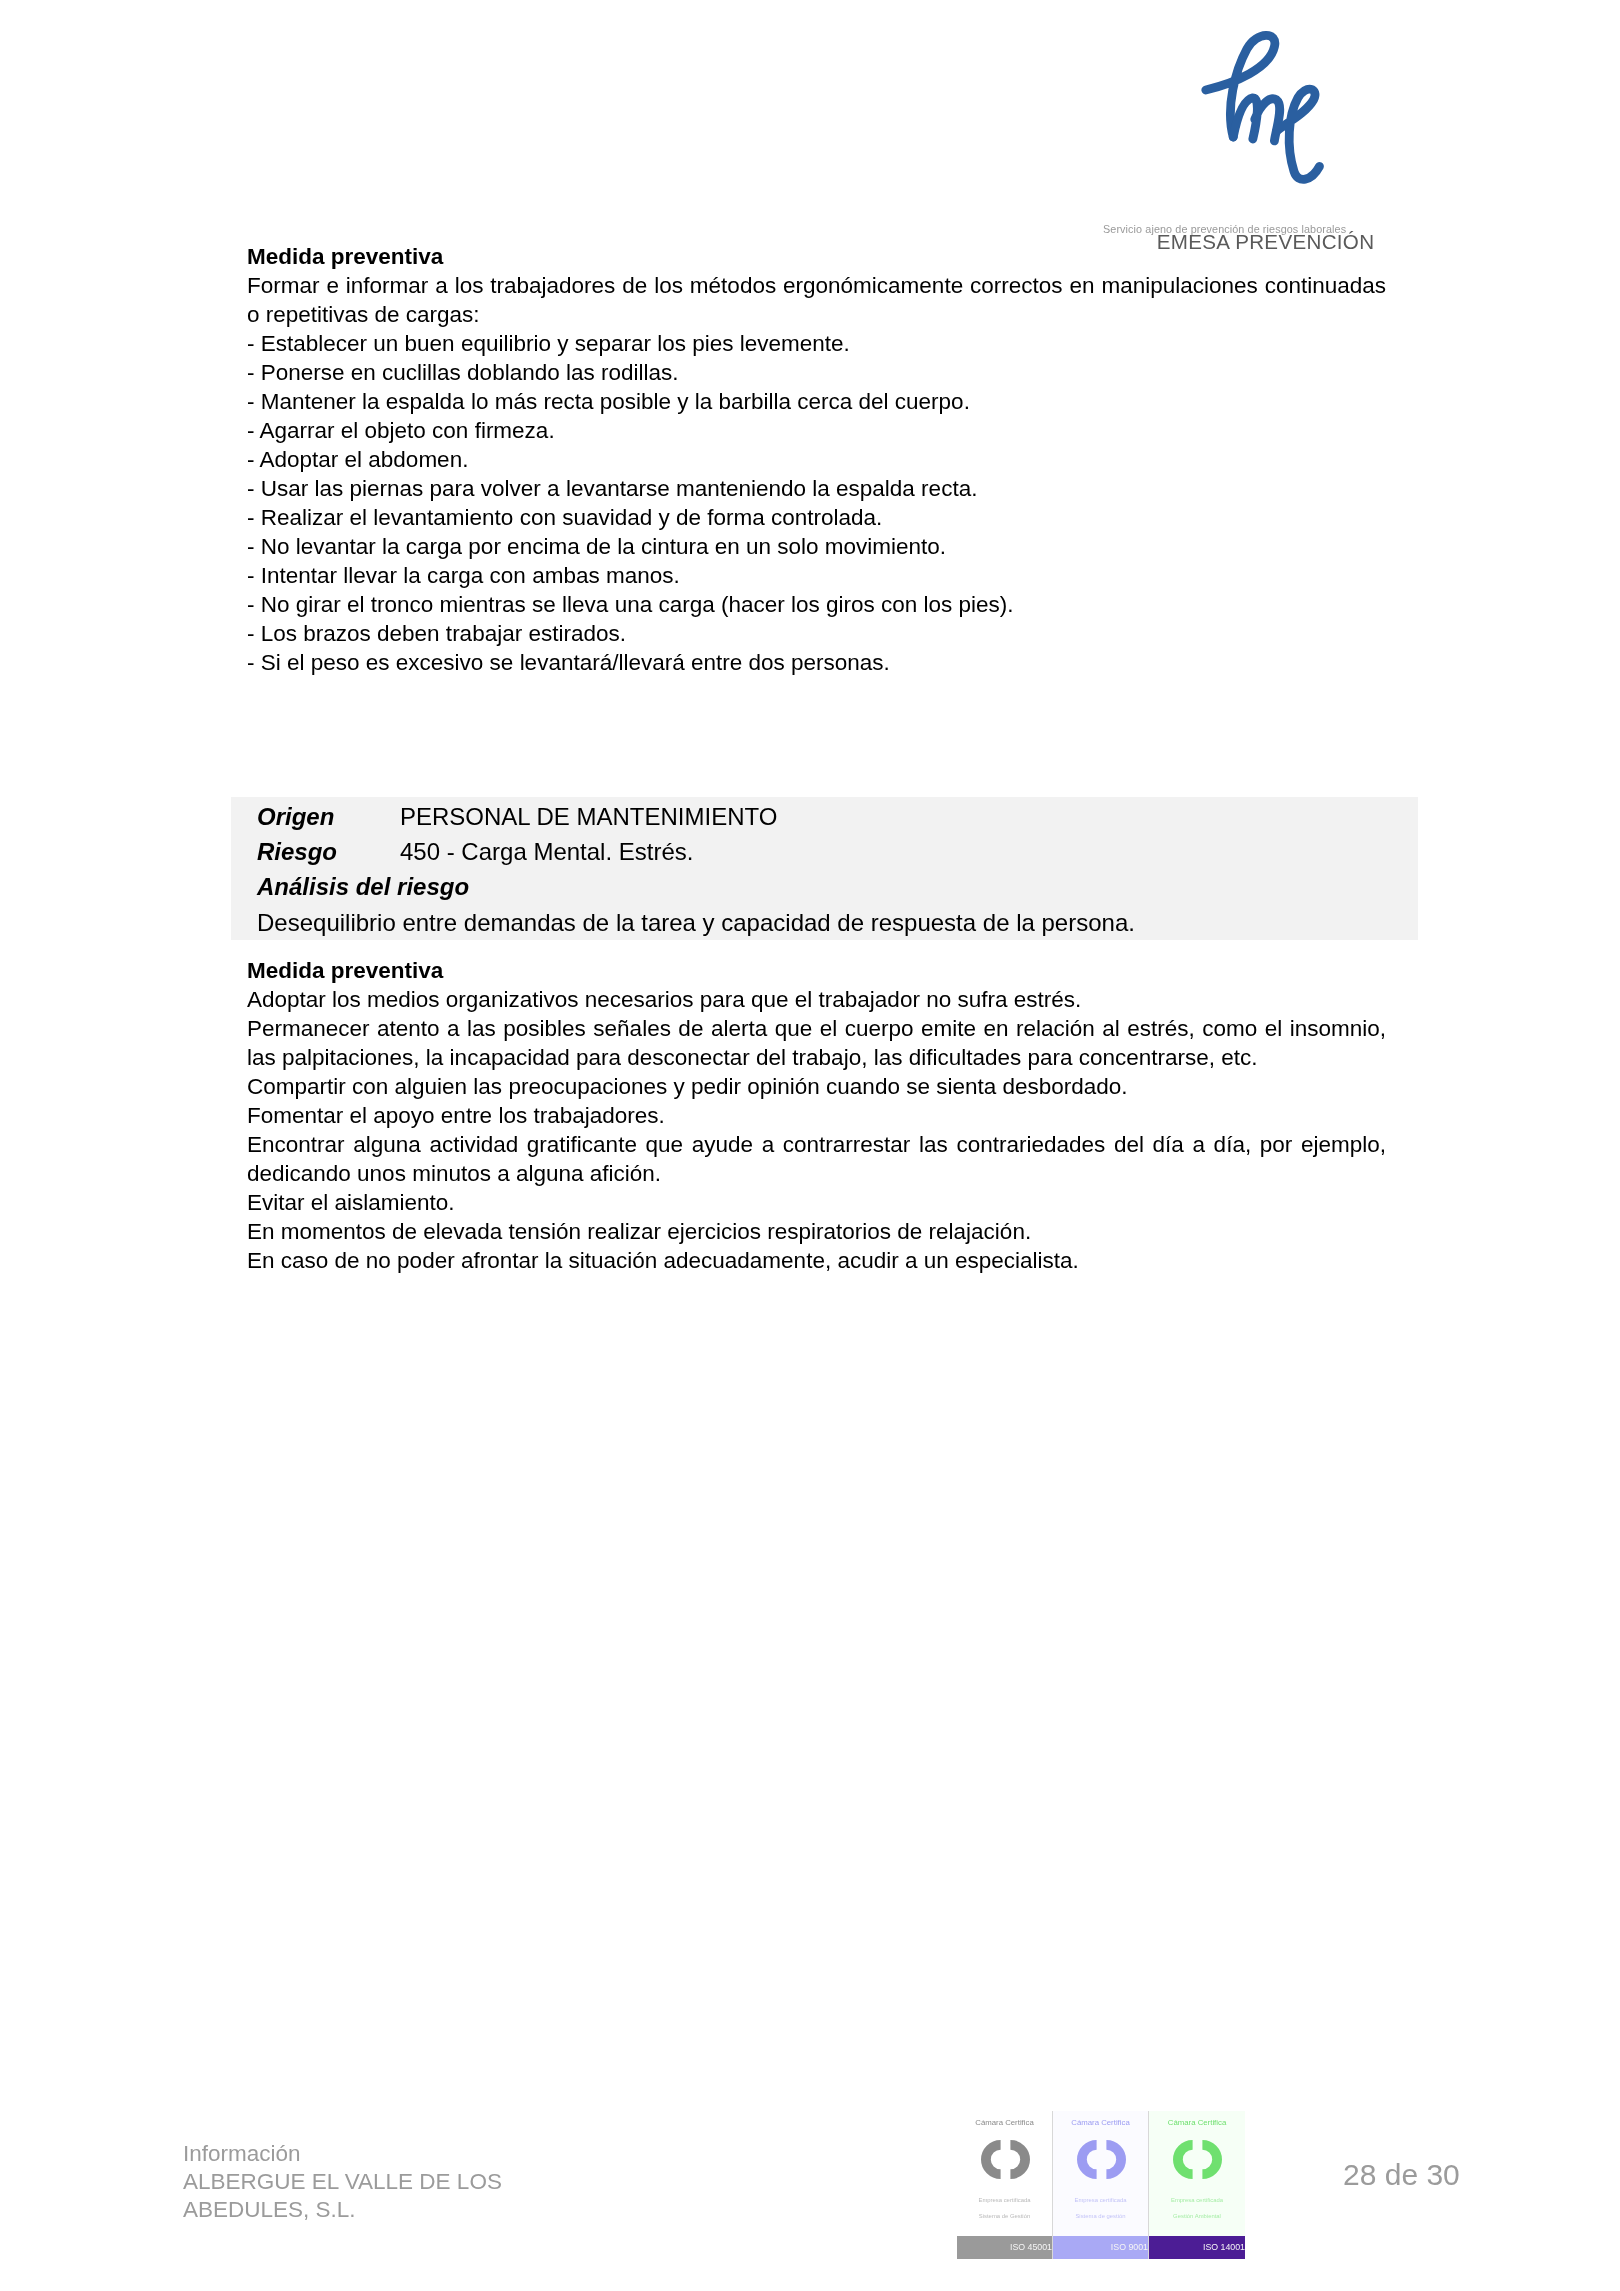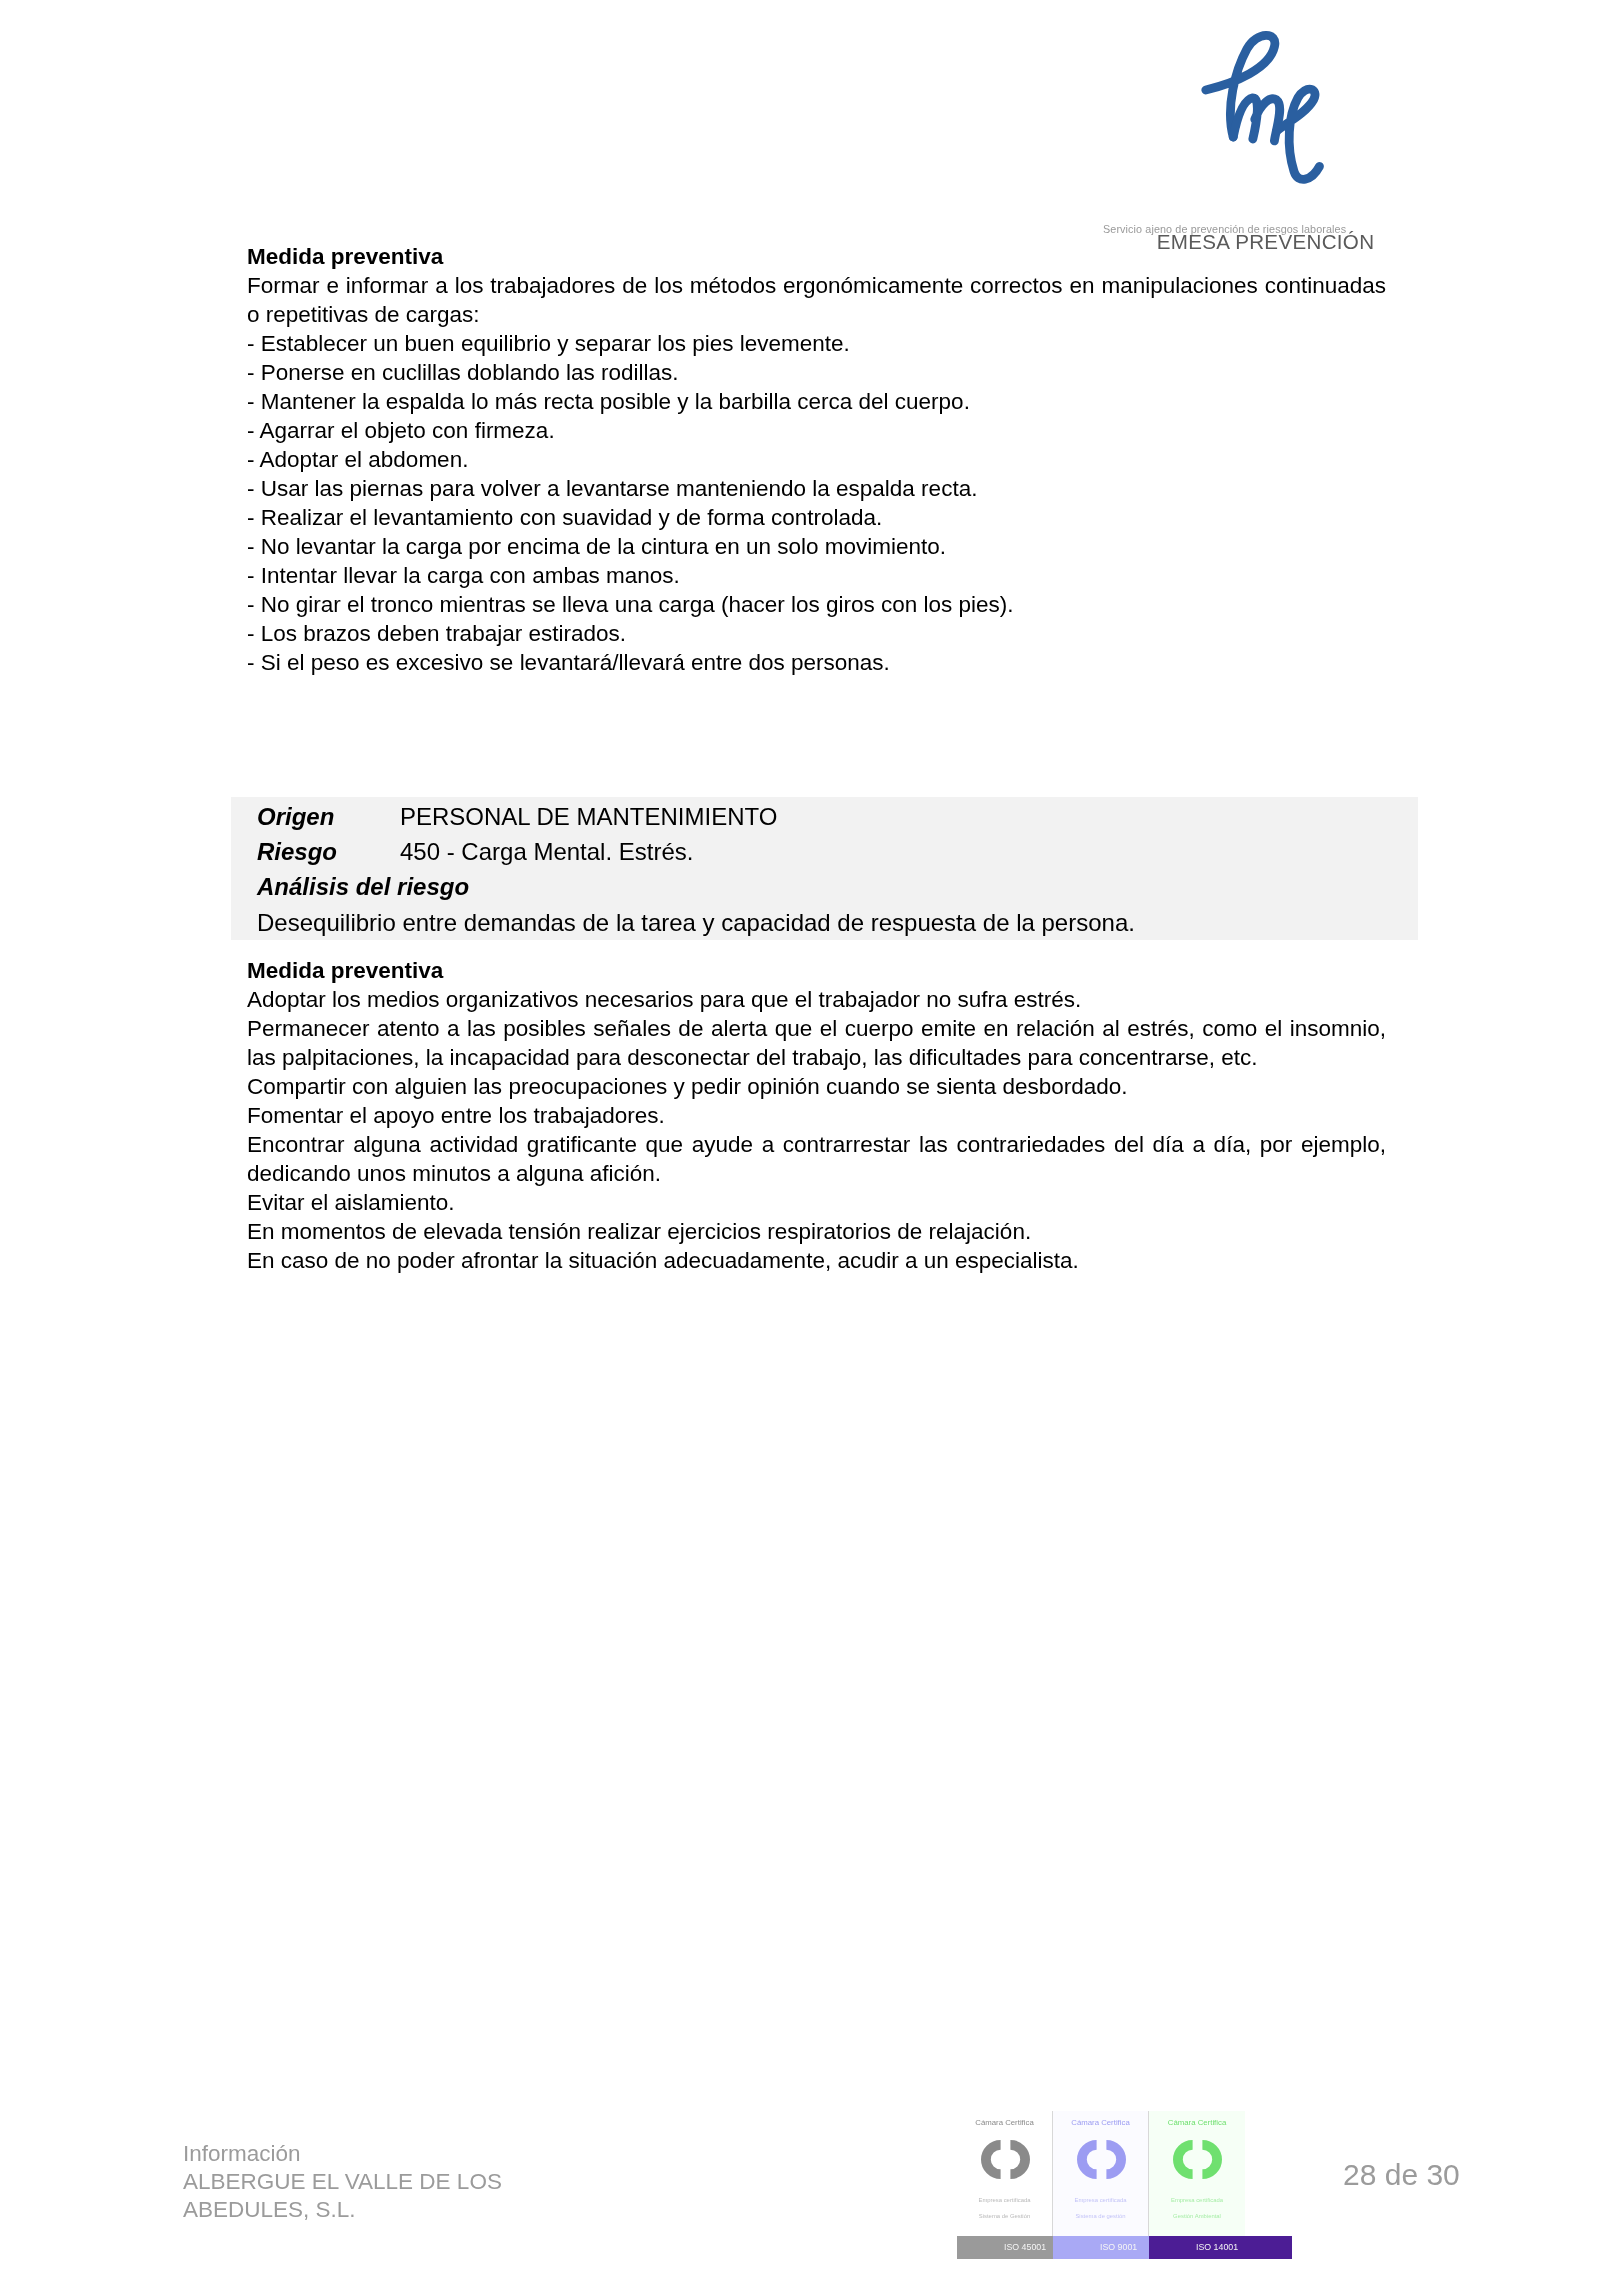--- a/index.html
+++ b/index.html
@@ -158,25 +158,24 @@
       text-align: center;
       font-size: 5.9px;
       white-space: nowrap;
       opacity: 0.6;
     }
     .cert-bottom {
       position: absolute;
       bottom: 0; left: 0; width: 100%;
       height: 23.5px;
       line-height: 23.5px;
-      text-align: left;
+      text-align: right;
       font-size: 8.8px;
       color: #f5f5f5;
       white-space: nowrap;
-      padding-left: 47px;
     }
   </style>
 </head>
 <body>
 
 <div class="page">
 
   <div class="logo">
     <svg class="logo-mark" viewBox="0 0 150 170">
       <g fill="none" stroke="#2a5fa0" stroke-width="9" stroke-linecap="round" stroke-linejoin="round">

